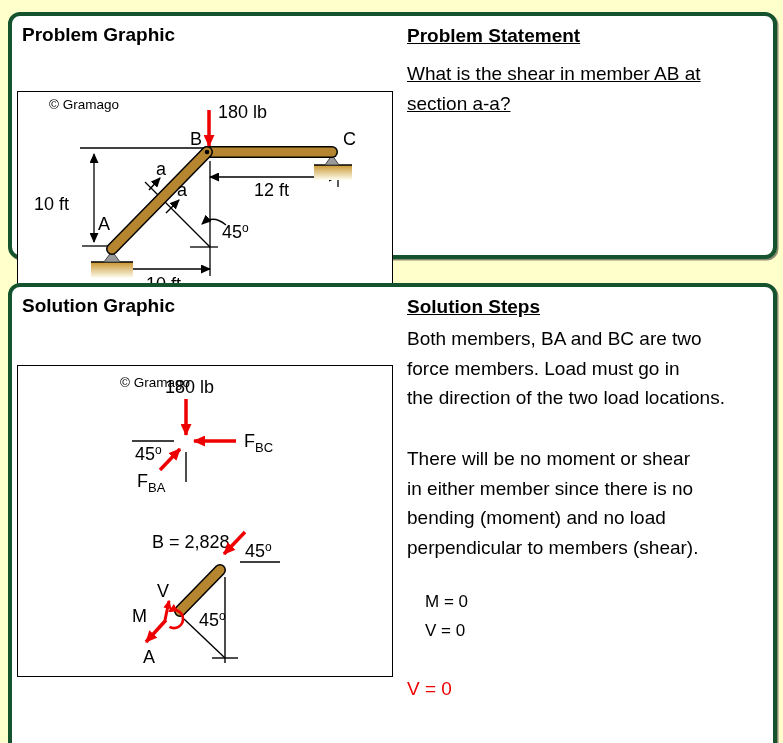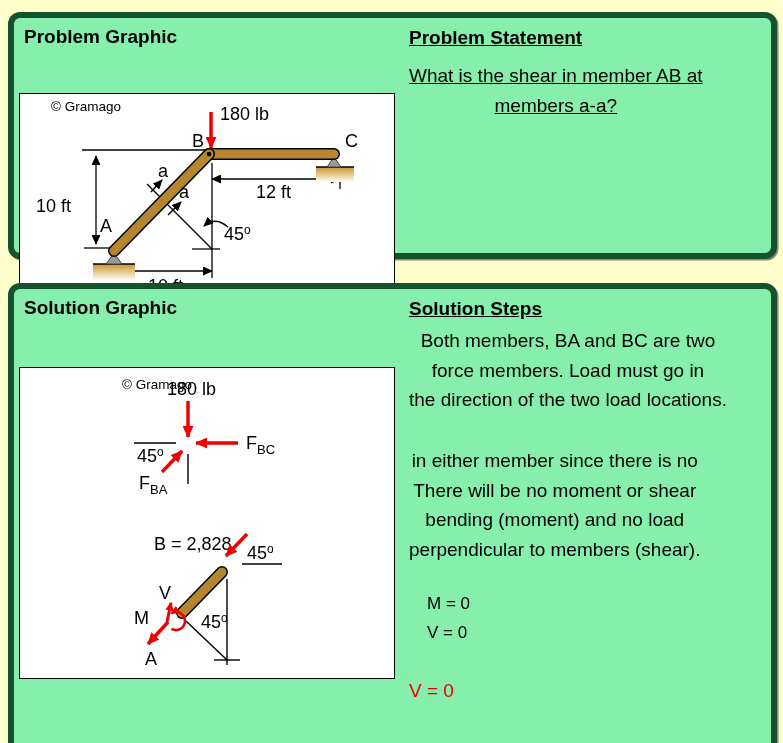--- a/index.html
+++ b/index.html
@@ -7,25 +7,24 @@
   body {
     background:#FFFFCC;
     font-family:"Liberation Sans", sans-serif;
     position:relative;
     overflow:hidden;
   }
   .panel {
     position:absolute;
     left:8px;
     width:769px;
-    background:#86efac;
-    border:6px solid #14532d;
+    background:#ffffff;
+    border:4px solid #14532d;
     border-radius:12px;
     box-shadow:1.5px 1.5px 0 rgba(40,40,40,0.55);
-    text-align:center;
   }
   #problem-panel { top:12px;  height:247px; }
   #solution-panel{ top:283px; height:478px; }
   .graphic-title {
     position:absolute; left:10px; top:8px;
     font-size:19px; font-weight:bold; color:#000;
   }
   .col-title {
     position:absolute; left:395px; top:9px;
     font-size:19px; font-weight:bold; color:#000;
@@ -124,21 +123,21 @@
       <text class="lbl" x="236" y="104"><tspan>12 ft</tspan></text>
       <text class="lbl" x="138" y="83">a</text>
       <text class="lbl" x="159" y="104">a</text>
       <text class="lbl" x="204" y="146"><tspan>45</tspan><tspan class="sup" dy="-6">o</tspan></text>
     </svg>
   </div>
 
   <div class="col-title">Problem Statement</div>
   <div class="body-text" style="top:43px;text-decoration:underline;">
     <div>What is the shear in member AB at</div>
-    <div>members a-a?</div>
+    <div>section a-a?</div>
   </div>
 </div>
 
 <div class="panel" id="solution-panel">
   <div class="graphic-title">Solution Graphic</div>
 
   <div class="white-box" id="solution-box">
     <svg width="373" height="309" viewBox="0 0 373 309">
       <defs>
         <marker id="sr" viewBox="0 0 12 11" refX="11" refY="5.5" markerWidth="12" markerHeight="11" markerUnits="userSpaceOnUse" orient="auto">
@@ -194,22 +193,22 @@
   </div>
 
   <div class="col-title">Solution Steps</div>
 
   <div class="body-text" style="top:37px;">
     <div>Both members, BA and BC are two</div>
     <div>force members. Load must go in</div>
     <div>the direction of the two load locations.</div>
   </div>
   <div class="body-text" style="top:157px;">
+    <div>There will be no moment or shear</div>
     <div>in either member since there is no</div>
-    <div>There will be no moment or shear</div>
     <div>bending (moment) and no load</div>
     <div>perpendicular to members (shear).</div>
   </div>
 
   <div class="eq" style="top:305px;">M = 0</div>
   <div class="eq" style="top:334px;">V = 0</div>
   <div class="answer" style="top:391px; color:#EE0000;">V = 0</div>
 </div>
 
 </body></html>

